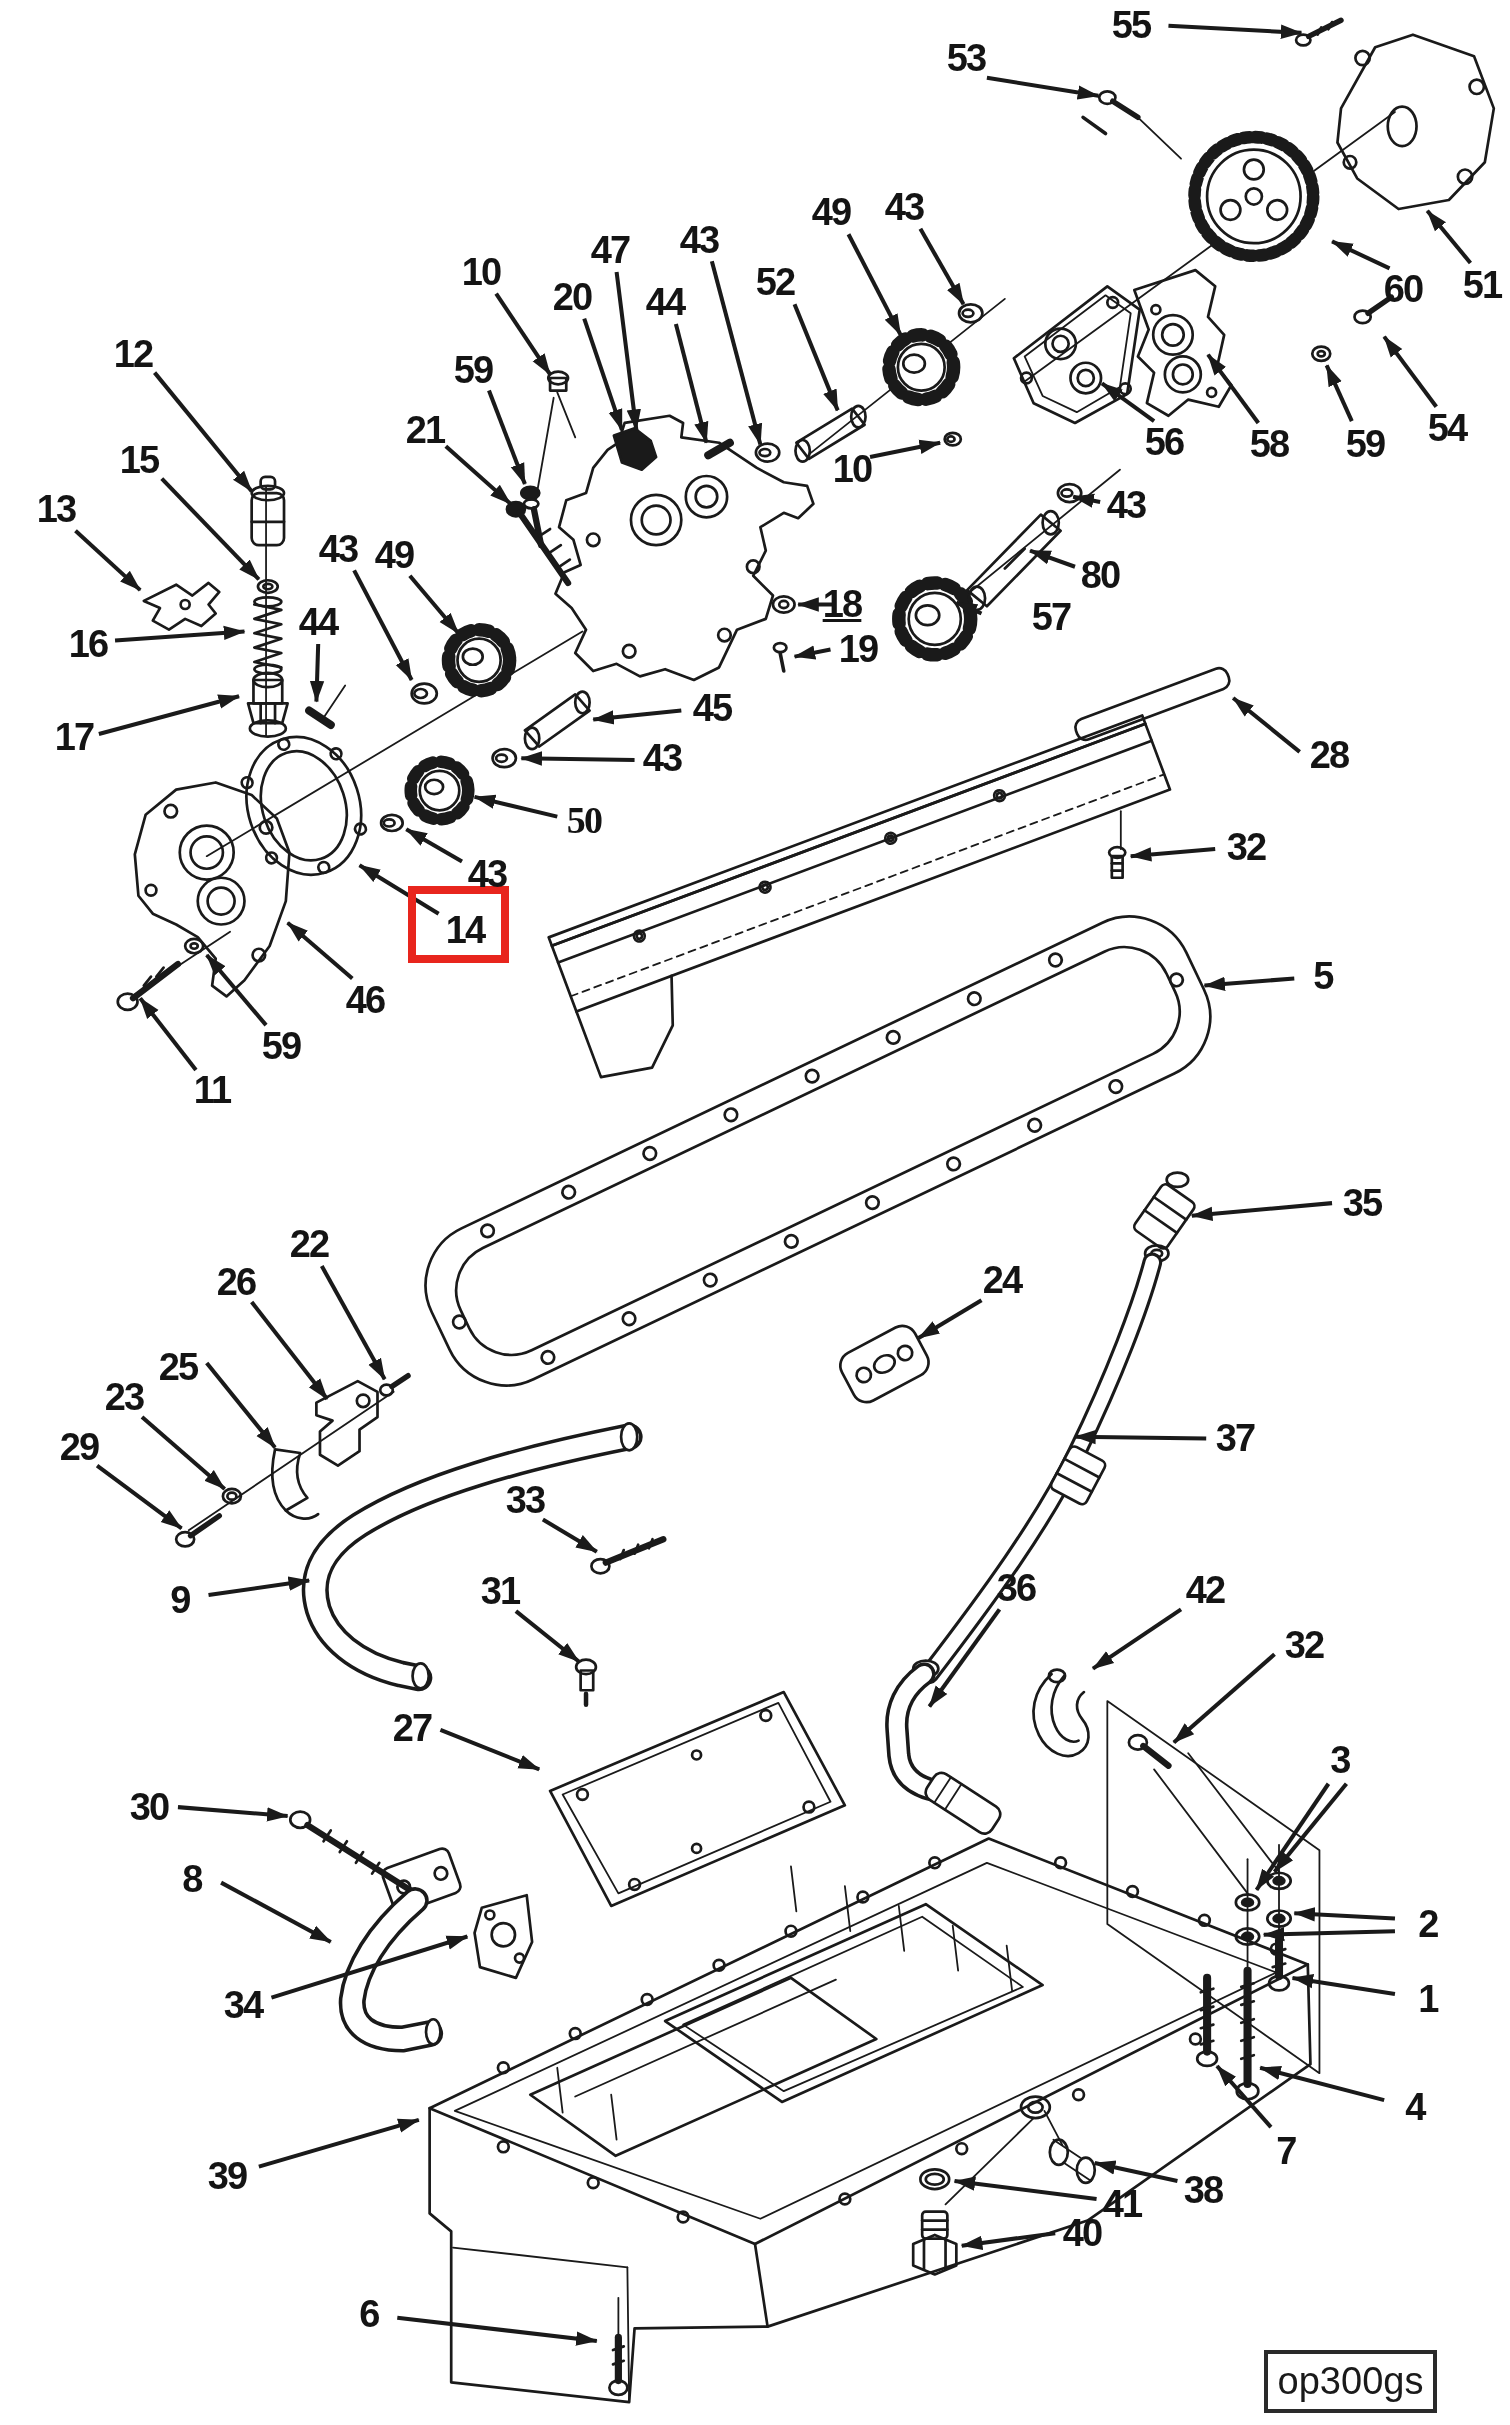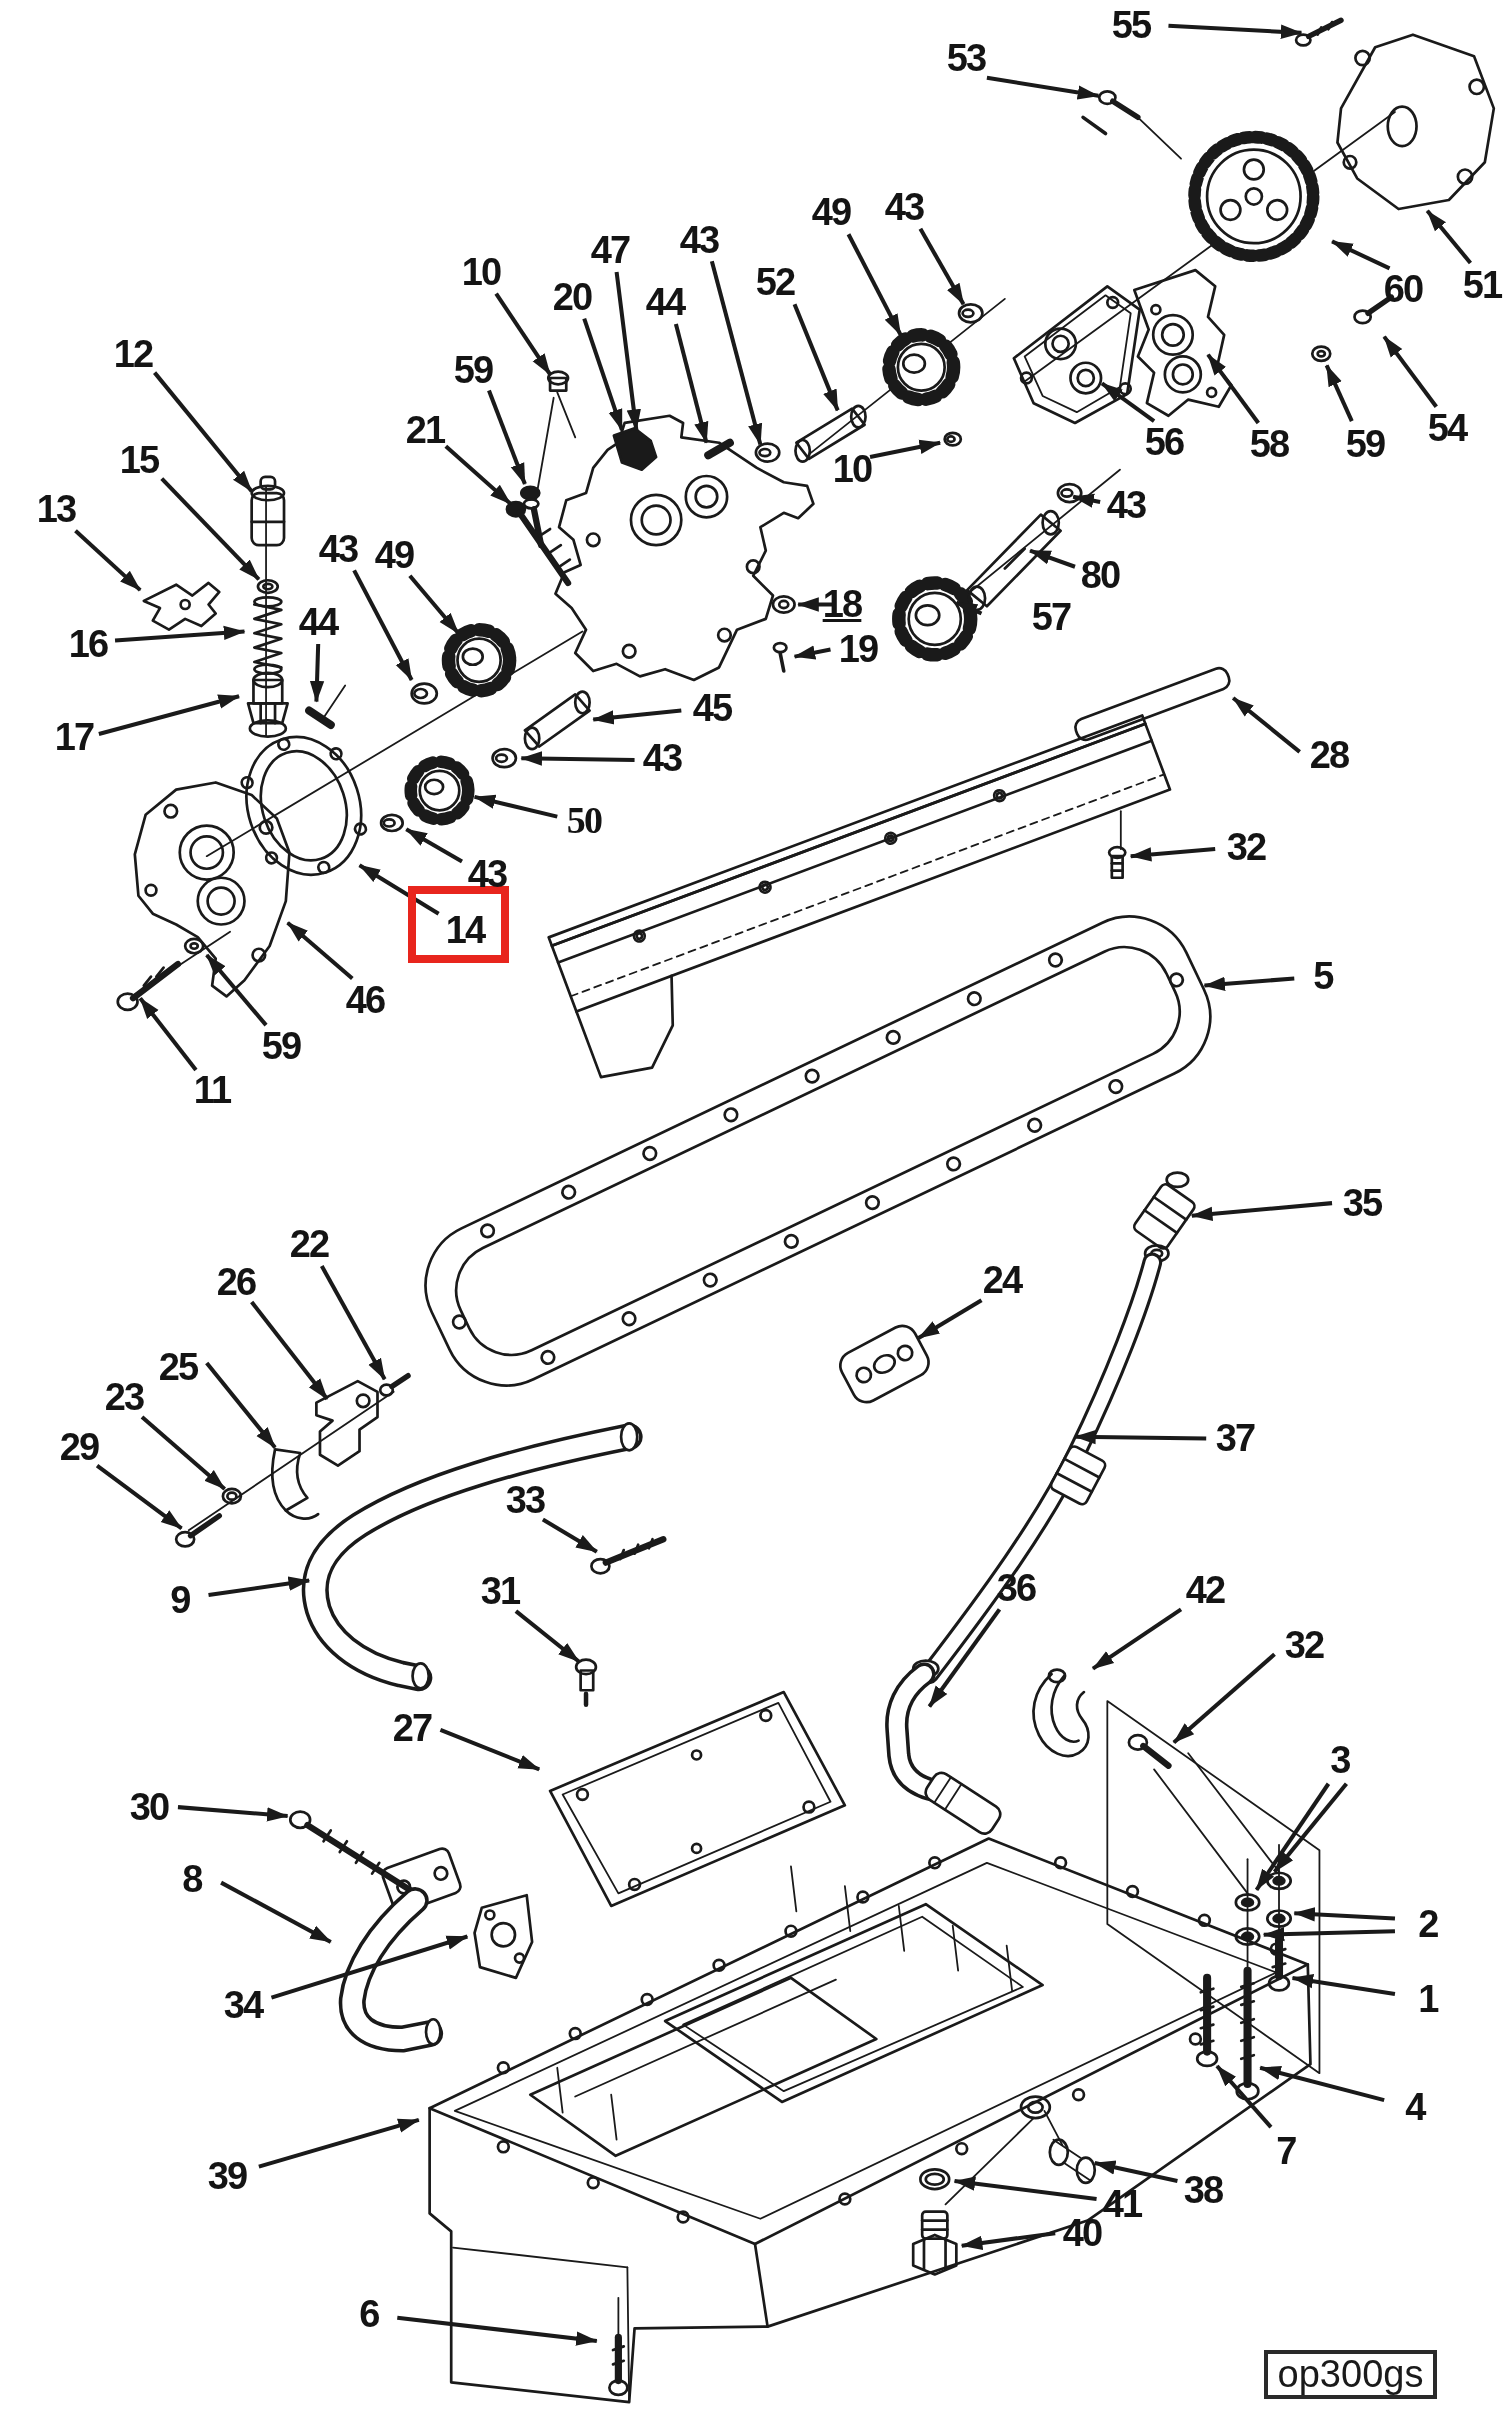--- a/index.html
+++ b/index.html
@@ -3,21 +3,21 @@
 <meta charset="utf-8">
 <style>
   html,body{margin:0;padding:0;background:#fff;}
   #stage{position:relative;width:1510px;height:2426px;background:#fff;overflow:hidden;
          font-family:"Liberation Sans",sans-serif;}
   #art,#overlay{position:absolute;left:0;top:0;width:1510px;height:2426px;}
   #art path,#art line,#art rect,#art circle,#art ellipse,#art polygon,#art polyline{vector-effect:none;}
   .callout{position:absolute;transform:translate(-50%,-50%);font-weight:700;font-size:38px;
            color:#141414;letter-spacing:-1.8px;white-space:nowrap;line-height:1;}
   #highlight-box{position:absolute;border:8px solid #e8251d;box-sizing:border-box;background:transparent;}
-  #watermark{position:absolute;left:1264px;top:2350px;width:173px;height:49px;border:4.5px solid #2a2a2a;
+  #watermark{position:absolute;left:1264px;top:2350px;width:173px;height:63px;border:4.5px solid #2a2a2a;
              box-sizing:border-box;display:flex;align-items:center;justify-content:center;
              font-size:38px;color:#1a1a1a;background:#fff;}
 </style>
 </head>
 <body>
 
 <div id="stage">
 
   <svg id="art" viewBox="0 0 1680 2698" fill="none" stroke="#1a1a1a" stroke-width="3" stroke-linejoin="round" stroke-linecap="round">
 

